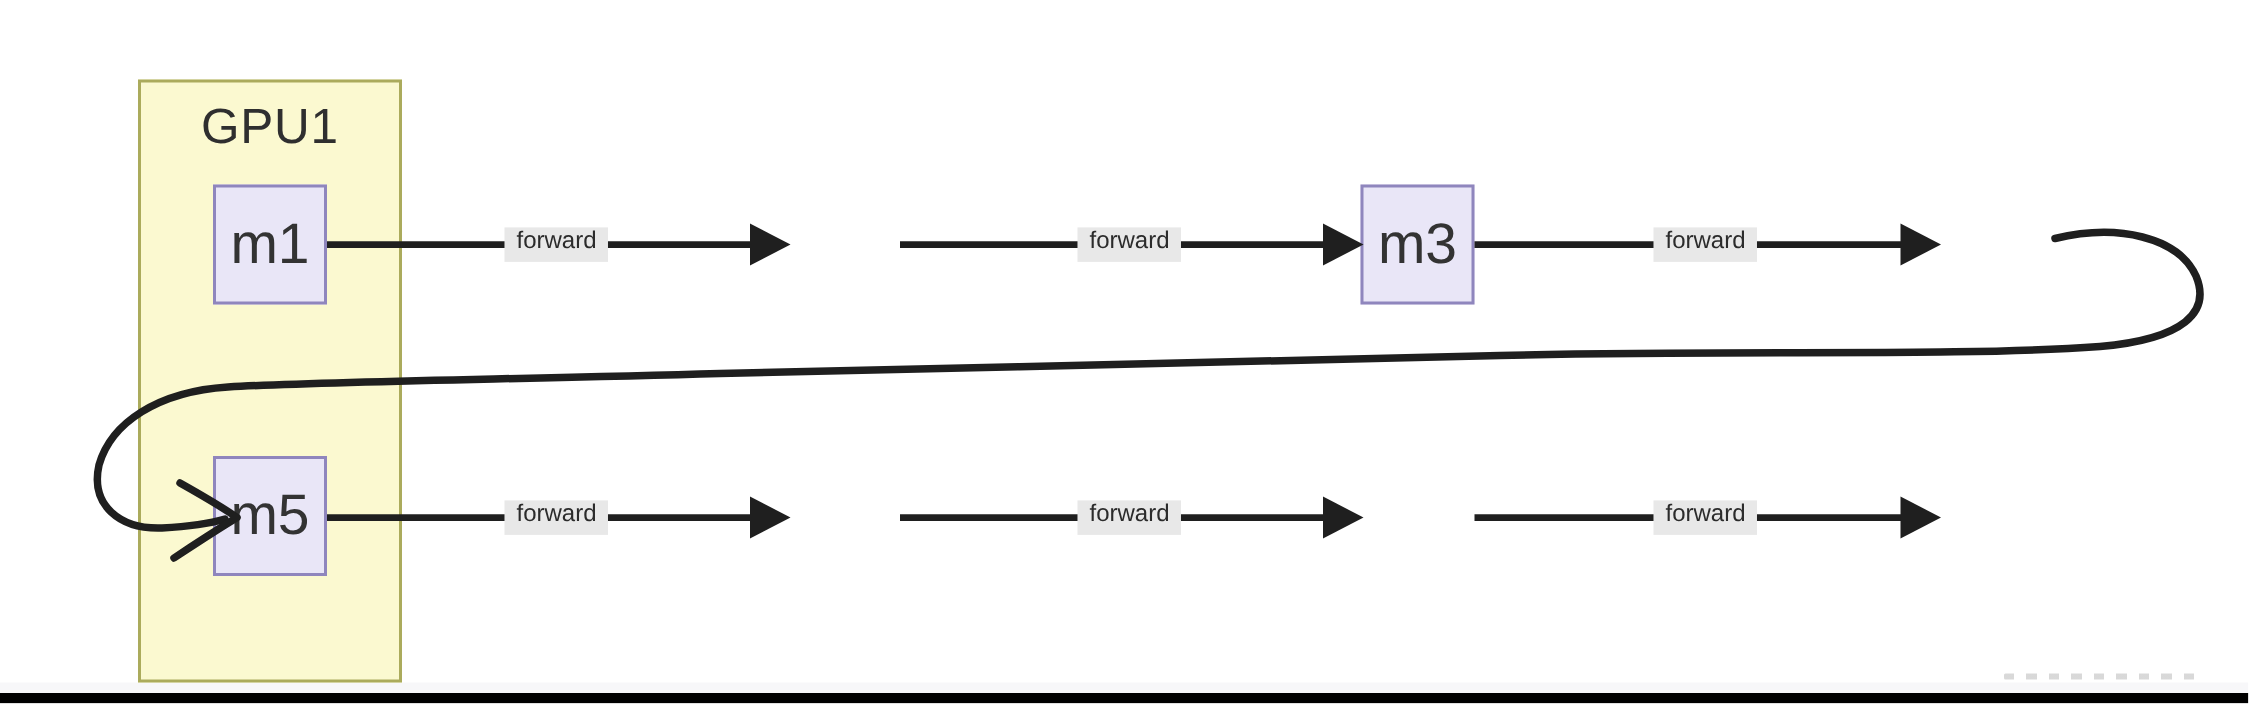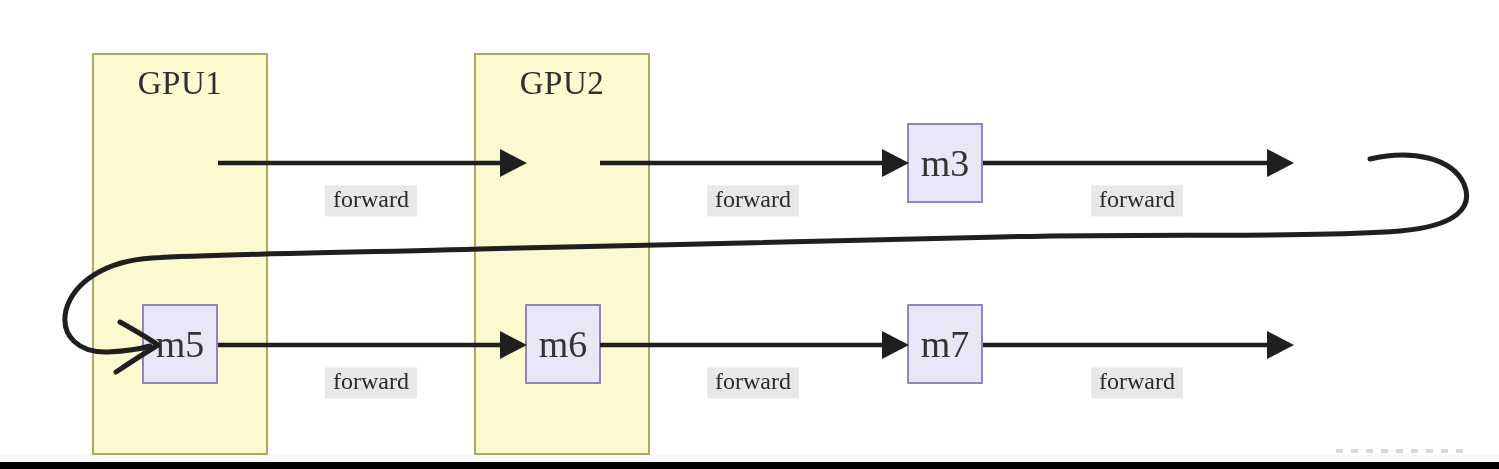--- a/index.html
+++ b/index.html
@@ -4,21 +4,21 @@
 <style>
   :root{
     --column-fill:#fbf9d0; --column-border:#abab5c;
     --module-fill:#e9e6f7; --module-border:#8f86bd;
     --edge-label-bg:#e8e8e8; --edge-label-text:#2b2b2b;
     --line:#1f1f1f; --title-text:#2f2f2f; --letterbox:#000000;
   }
   html,body{margin:0;padding:0;background:#ffffff;}
   .stage{
     position:relative;width:1499px;height:469px;background:#ffffff;
-    overflow:hidden;font-family:Liberation Serif, serif;
+    overflow:hidden;font-family:Liberation Sans, sans-serif;
   }
   .gpu-column{
     position:absolute;top:53px;width:176px;height:402px;
     background:var(--column-fill);border:2px solid var(--column-border);
     box-sizing:border-box;z-index:1;
   }
   .gpu-title{
     position:absolute;top:10px;left:0;width:100%;text-align:center;
     font-size:33px;color:var(--title-text);letter-spacing:0.5px;
   }
@@ -29,21 +29,21 @@
     display:flex;align-items:center;justify-content:center;
     font-size:38px;color:#333333;
   }
   .row1{top:123px;} .row2{top:304px;}
   .edges-svg{position:absolute;left:0;top:0;z-index:3;}
   .edges-svg path, .edges-svg line{stroke:var(--line);fill:none;}
   .edges-svg polygon{fill:var(--line);stroke:none;}
   .edge-label{
     position:absolute;transform:translate(-50%,-50%);
     background:var(--edge-label-bg);color:var(--edge-label-text);
-    font-size:24px;padding:2px 8px 4px 8px;z-index:4;line-height:1.05;margin-top:38px;
+    font-size:16px;padding:2px 8px 4px 8px;z-index:4;line-height:1.05;
   }
   .lbl-row1{top:163px;} .lbl-row2{top:345px;}
   .bottom-strip{
     position:absolute;left:0;top:455px;width:100%;height:7px;
     background:#f7f7f9;z-index:0;
   }
   .letterbox-bar{
     position:absolute;left:0;top:462px;width:100%;height:7px;
     background:var(--letterbox);z-index:5;
   }
@@ -56,29 +56,25 @@
 </head>
 <body>
 
 <div class="stage">
 
   <div class="bottom-strip"></div>
 
   <div class="gpu-column" style="left:92px">
     <div class="gpu-title">GPU1</div>
   </div>
-  <div class="gpu-column" style="left:474px">
-    <div class="gpu-title">GPU2</div>
-  </div>
 
+  <div class="module-box row1" style="left:142px">m1</div>
   <div class="module-box row1" style="left:907px">m3</div>
 
   <div class="module-box row2" style="left:142px">m5</div>
-  <div class="module-box row2" style="left:525px">m6</div>
-  <div class="module-box row2" style="left:907px">m7</div>
 
   <svg class="edges-svg" width="1499" height="469" viewBox="0 0 1499 469">
 
     <g>
       <line x1="218" y1="163" x2="502" y2="163" stroke-width="4.5"></line>
       <polygon points="500,149 500,177 527,163"></polygon>
     </g>
     <g>
       <line x1="600" y1="163" x2="884" y2="163" stroke-width="4.5"></line>
       <polygon points="882,149 882,177 909,163"></polygon>

